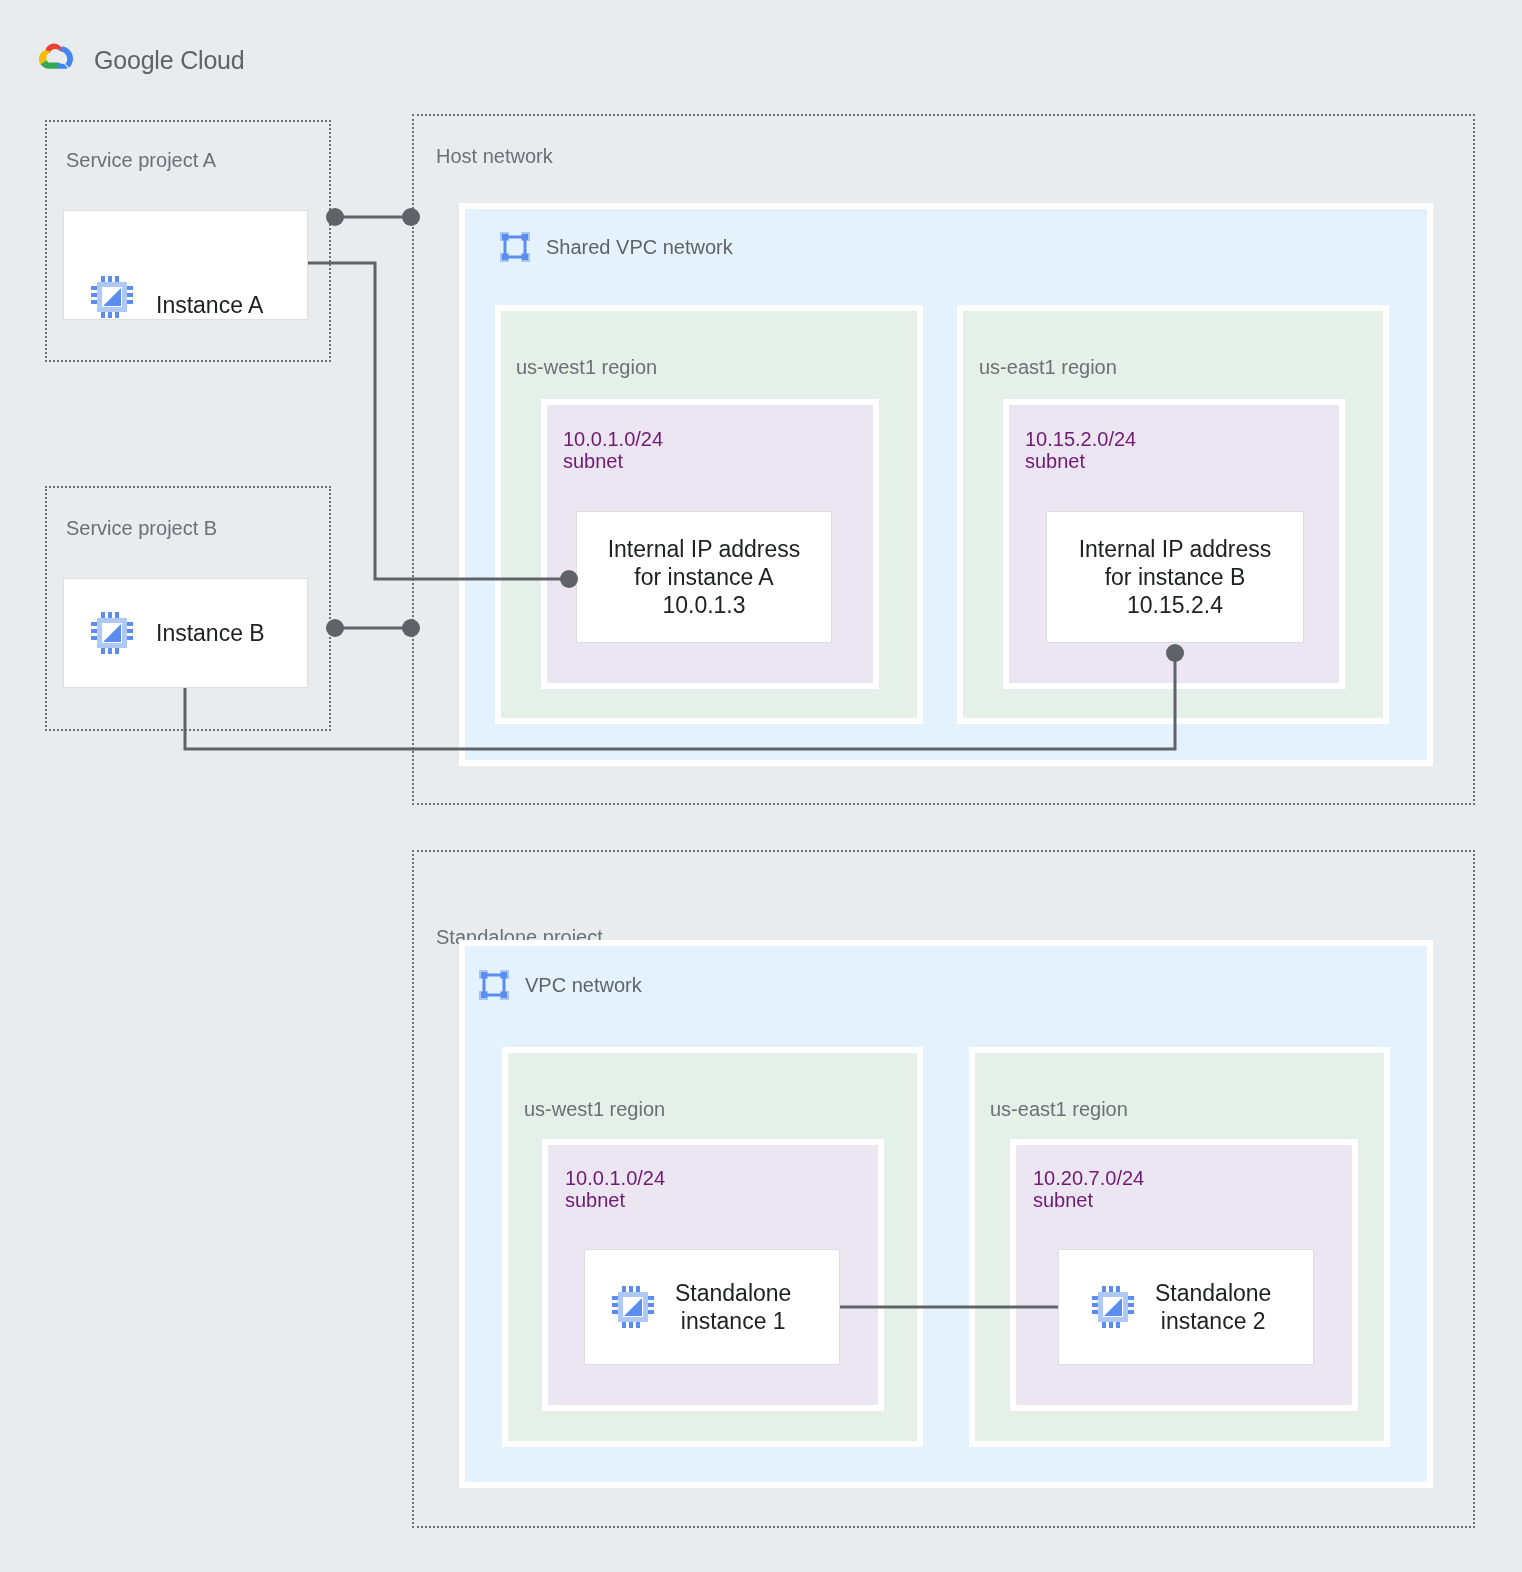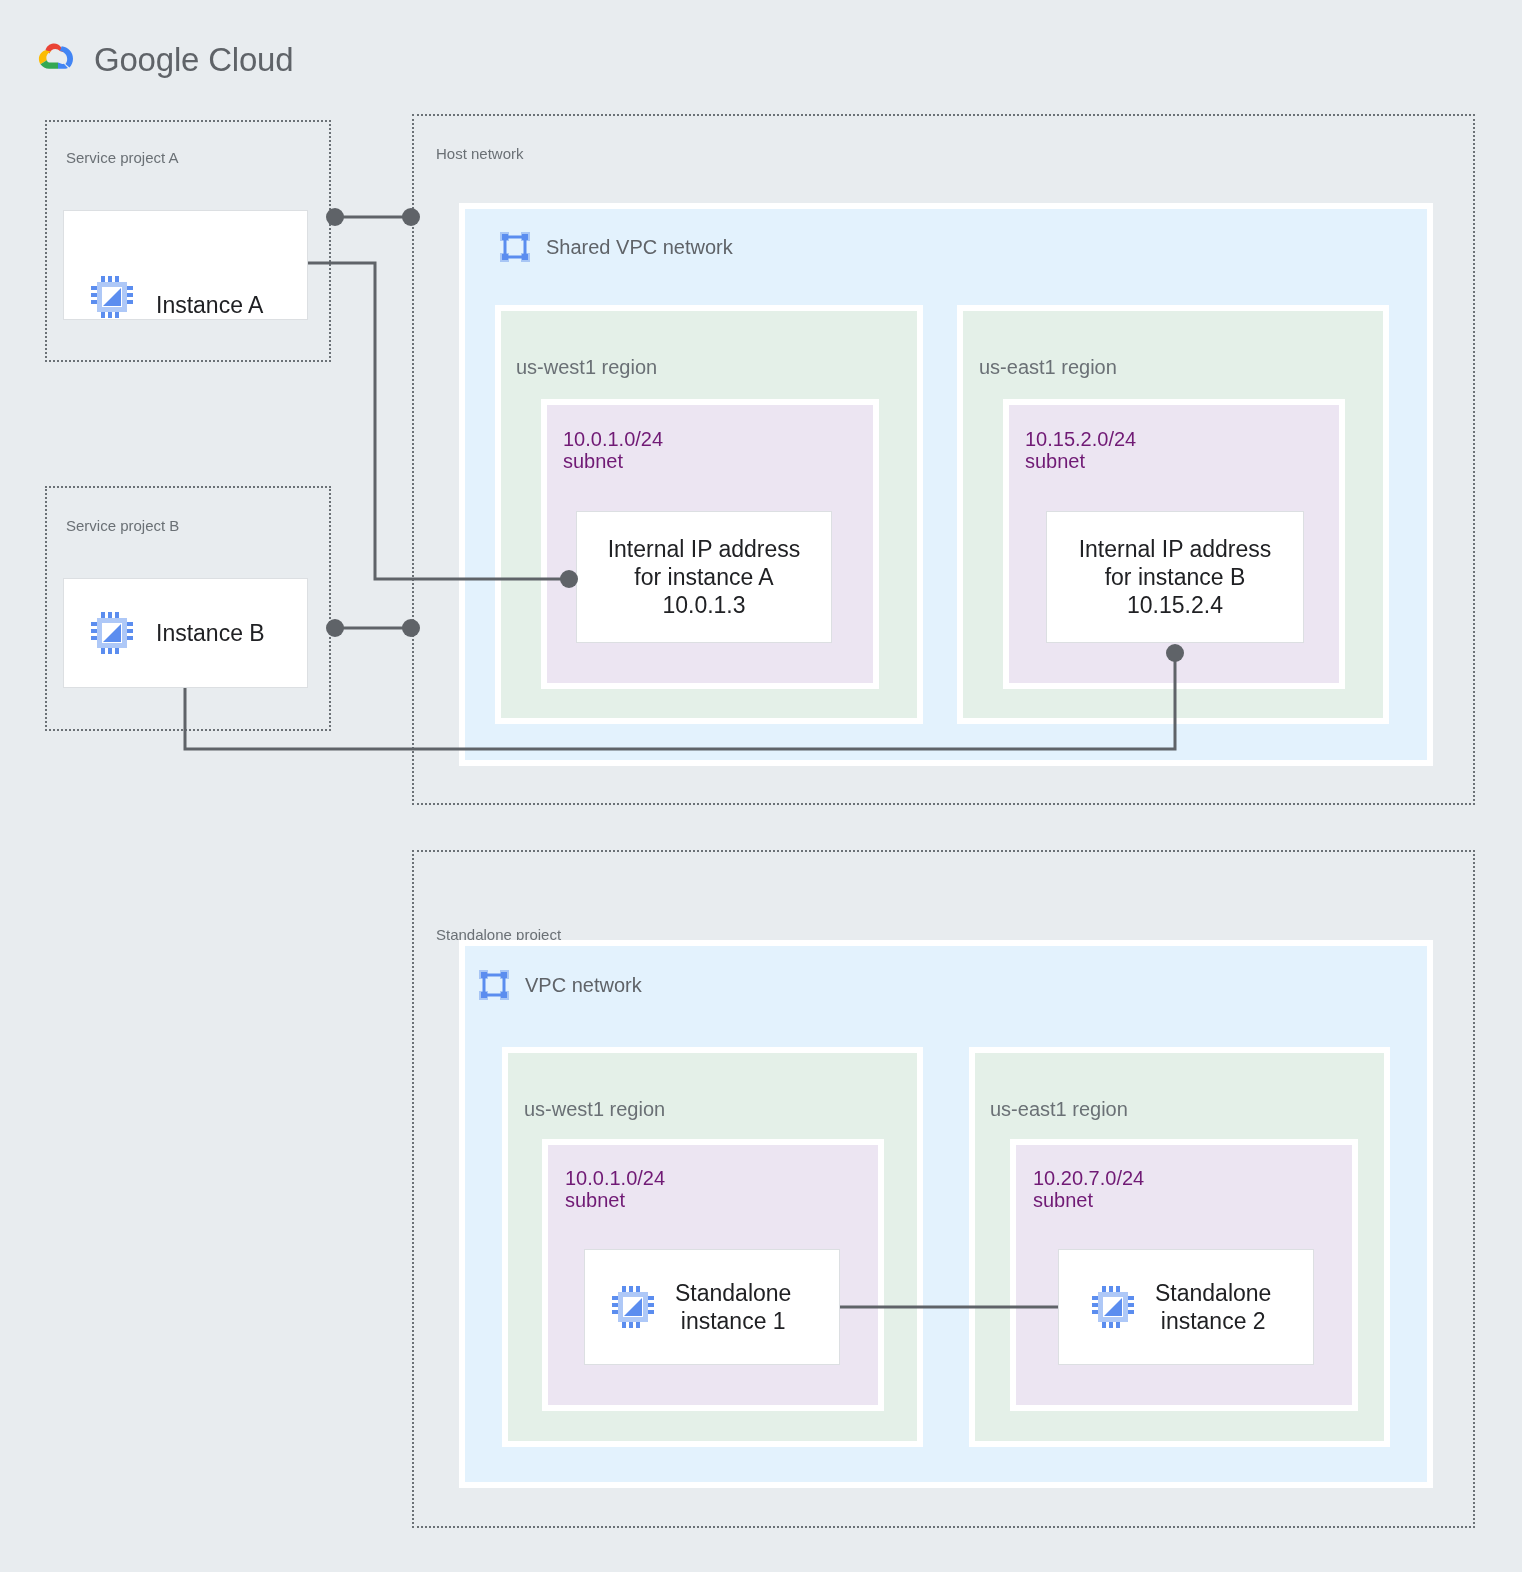--- a/index.html
+++ b/index.html
@@ -23,37 +23,37 @@
     position: absolute;
     left: 36px;
     top: 36px;
     display: flex;
     align-items: center;
     gap: 14px;
     height: 48px;
   }
   #logo .logo-mark { width: 44px; height: 40px; display: block; }
   #logo .logo-text {
-    font-size: 33px;
+    font-size: 25px;
     color: #5f6368;
     letter-spacing: -0.2px;
     white-space: nowrap;
   }
   #logo .logo-text .g-bold { font-weight: 400; color: #5f6368; }
 
   
   .project {
     position: absolute;
     border: 2px dotted #6b7176;
     box-sizing: border-box;
     background: transparent;
   }
   .project-label {
     position: absolute;
-    font-size: 15px;
+    font-size: 20px;
     color: #6a7075;
     white-space: nowrap;
   }
 
   
   .vpc {
     position: absolute;
     background: #e3f2fd;
     border: 6px solid #ffffff;
     box-sizing: border-box;

